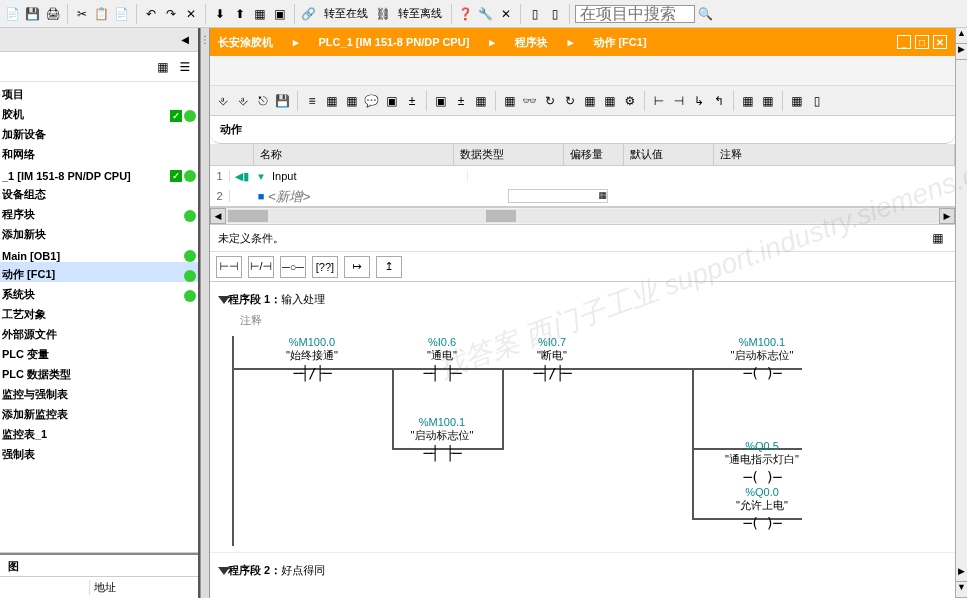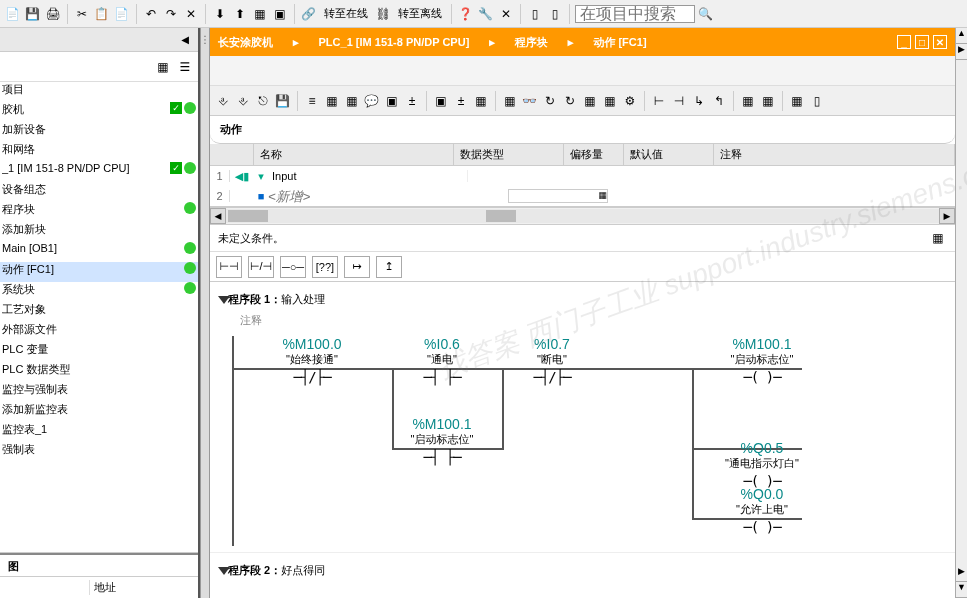--- a/index.html
+++ b/index.html
@@ -7,21 +7,21 @@
 .toolbar-top { height: 28px; background: #f0f0f0; border-bottom: 1px solid #ccc; display: flex; align-items: center; padding: 0 4px; gap: 2px; }
 .tb-icon { width: 18px; height: 18px; display: inline-flex; align-items: center; justify-content: center; font-size: 12px; border: 1px solid transparent; cursor: pointer; }
 .tb-sep { width: 1px; height: 20px; background: #ccc; margin: 0 3px; }
 .tb-text { font-size: 11px; padding: 0 4px; white-space: nowrap; }
 .search-input { width: 120px; height: 18px; font-size: 16px; padding: 0 4px; border: 1px solid #999; }
 .main-layout { display: flex; height: 570px; }
 .sidebar { width: 200px; border-right: 2px solid #555; display: flex; flex-direction: column; background: #fff; }
 .sidebar-header { height: 24px; background: #e8e8e8; border-bottom: 1px solid #ccc; display: flex; align-items: center; justify-content: flex-end; padding: 0 4px; gap: 2px; }
 .sidebar-spacer { height: 30px; border-bottom: 1px solid #ddd; display:flex; align-items:center; justify-content:flex-end; padding:0 4px; gap:4px;}
 .tree { flex: 1; overflow-y: auto; }
-.tree-item { height: 20px; display: flex; align-items: flex-start; padding: 0 2px; cursor: pointer; position: relative; }
+.tree-item { height: 20px; display: flex; align-items: flex-end; padding: 0 2px; cursor: pointer; position: relative; font-weight: bold; }
 .tree-item.selected { background: #d0e4ff; }
 .tree-label { flex: 1; white-space: nowrap; overflow: hidden; }
 .tree-marks { display: flex; gap: 2px; margin-left: auto; }
 .mark-check { width:12px; height:12px; background:#0a0; color:#fff; font-size:9px; display:flex; align-items:center; justify-content:center; }
 .mark-dot { width:12px; height:12px; border-radius:50%; background:#3c3; }
 .tree-footer { height: 24px; border-top: 1px solid #ccc; display:flex; align-items:center; }
 .tree-footer-label { padding-left:8px; font-weight:bold; border-top:2px solid #888; width:100%; margin-top:-2px; padding-top:4px;}
 .addr-row { height:22px; border-top:1px solid #ccc; display:flex; align-items:center; }
 .addr-cell { width:100px; border-left:1px solid #ddd; padding-left:4px; margin-left:89px;}
 .splitter { width: 10px; background: #ddd; border-left:1px solid #999; border-right:1px solid #999; display:flex; align-items:flex-start; justify-content:center; cursor:col-resize;}
@@ -59,21 +59,21 @@
 .network { padding: 6px 10px; }
 .network-header { display:flex; align-items:center; gap:0; padding:4px 0;}
 .net-arrow { width:0; height:0; border-top:6px solid transparent; border-bottom:6px solid transparent; border-right:8px solid #333; transform:rotate(-90deg); cursor:pointer;}
 .net-title { font-weight:bold; }
 .net-comment { color:#888; padding:2px 0 8px 20px; }
 .ladder-canvas { position:relative; height:210px; margin-left:12px; }
 .rail { position:absolute; left:0; top:0; bottom:0; width:2px; background:#555; }
 .hwire { position:absolute; height:2px; background:#555; }
 .vwire { position:absolute; width:2px; background:#555; }
 .contact { position:absolute; display:flex; flex-direction:column; align-items:center; width:80px; }
-.contact .addr { color:#0a8a8a; font-size:14px;text-align:center; }
+.contact .addr { color:#0a8a8a; font-size:11px;text-align:center; }
 .contact .name { font-size:11px; }
 .contact .sym { margin-top:2px; font-family:monospace; font-size:14px; letter-spacing:-1px; }
 .coil .sym { font-family:monospace; }
 .right-panel { width:12px; background:#eee; border-left:1px solid #aaa; display:flex; flex-direction:column; }
 .right-panel .btn { height:16px; border-bottom:1px solid #aaa; font-size:9px; text-align:center; cursor:pointer;}
 .watermark { position:absolute; left:420px; top:240px; font-size:28px; color:rgba(120,120,120,0.15); transform:rotate(-20deg); pointer-events:none; white-space:nowrap; font-style:italic;}
 </style>
 </head>
 <body>
 

